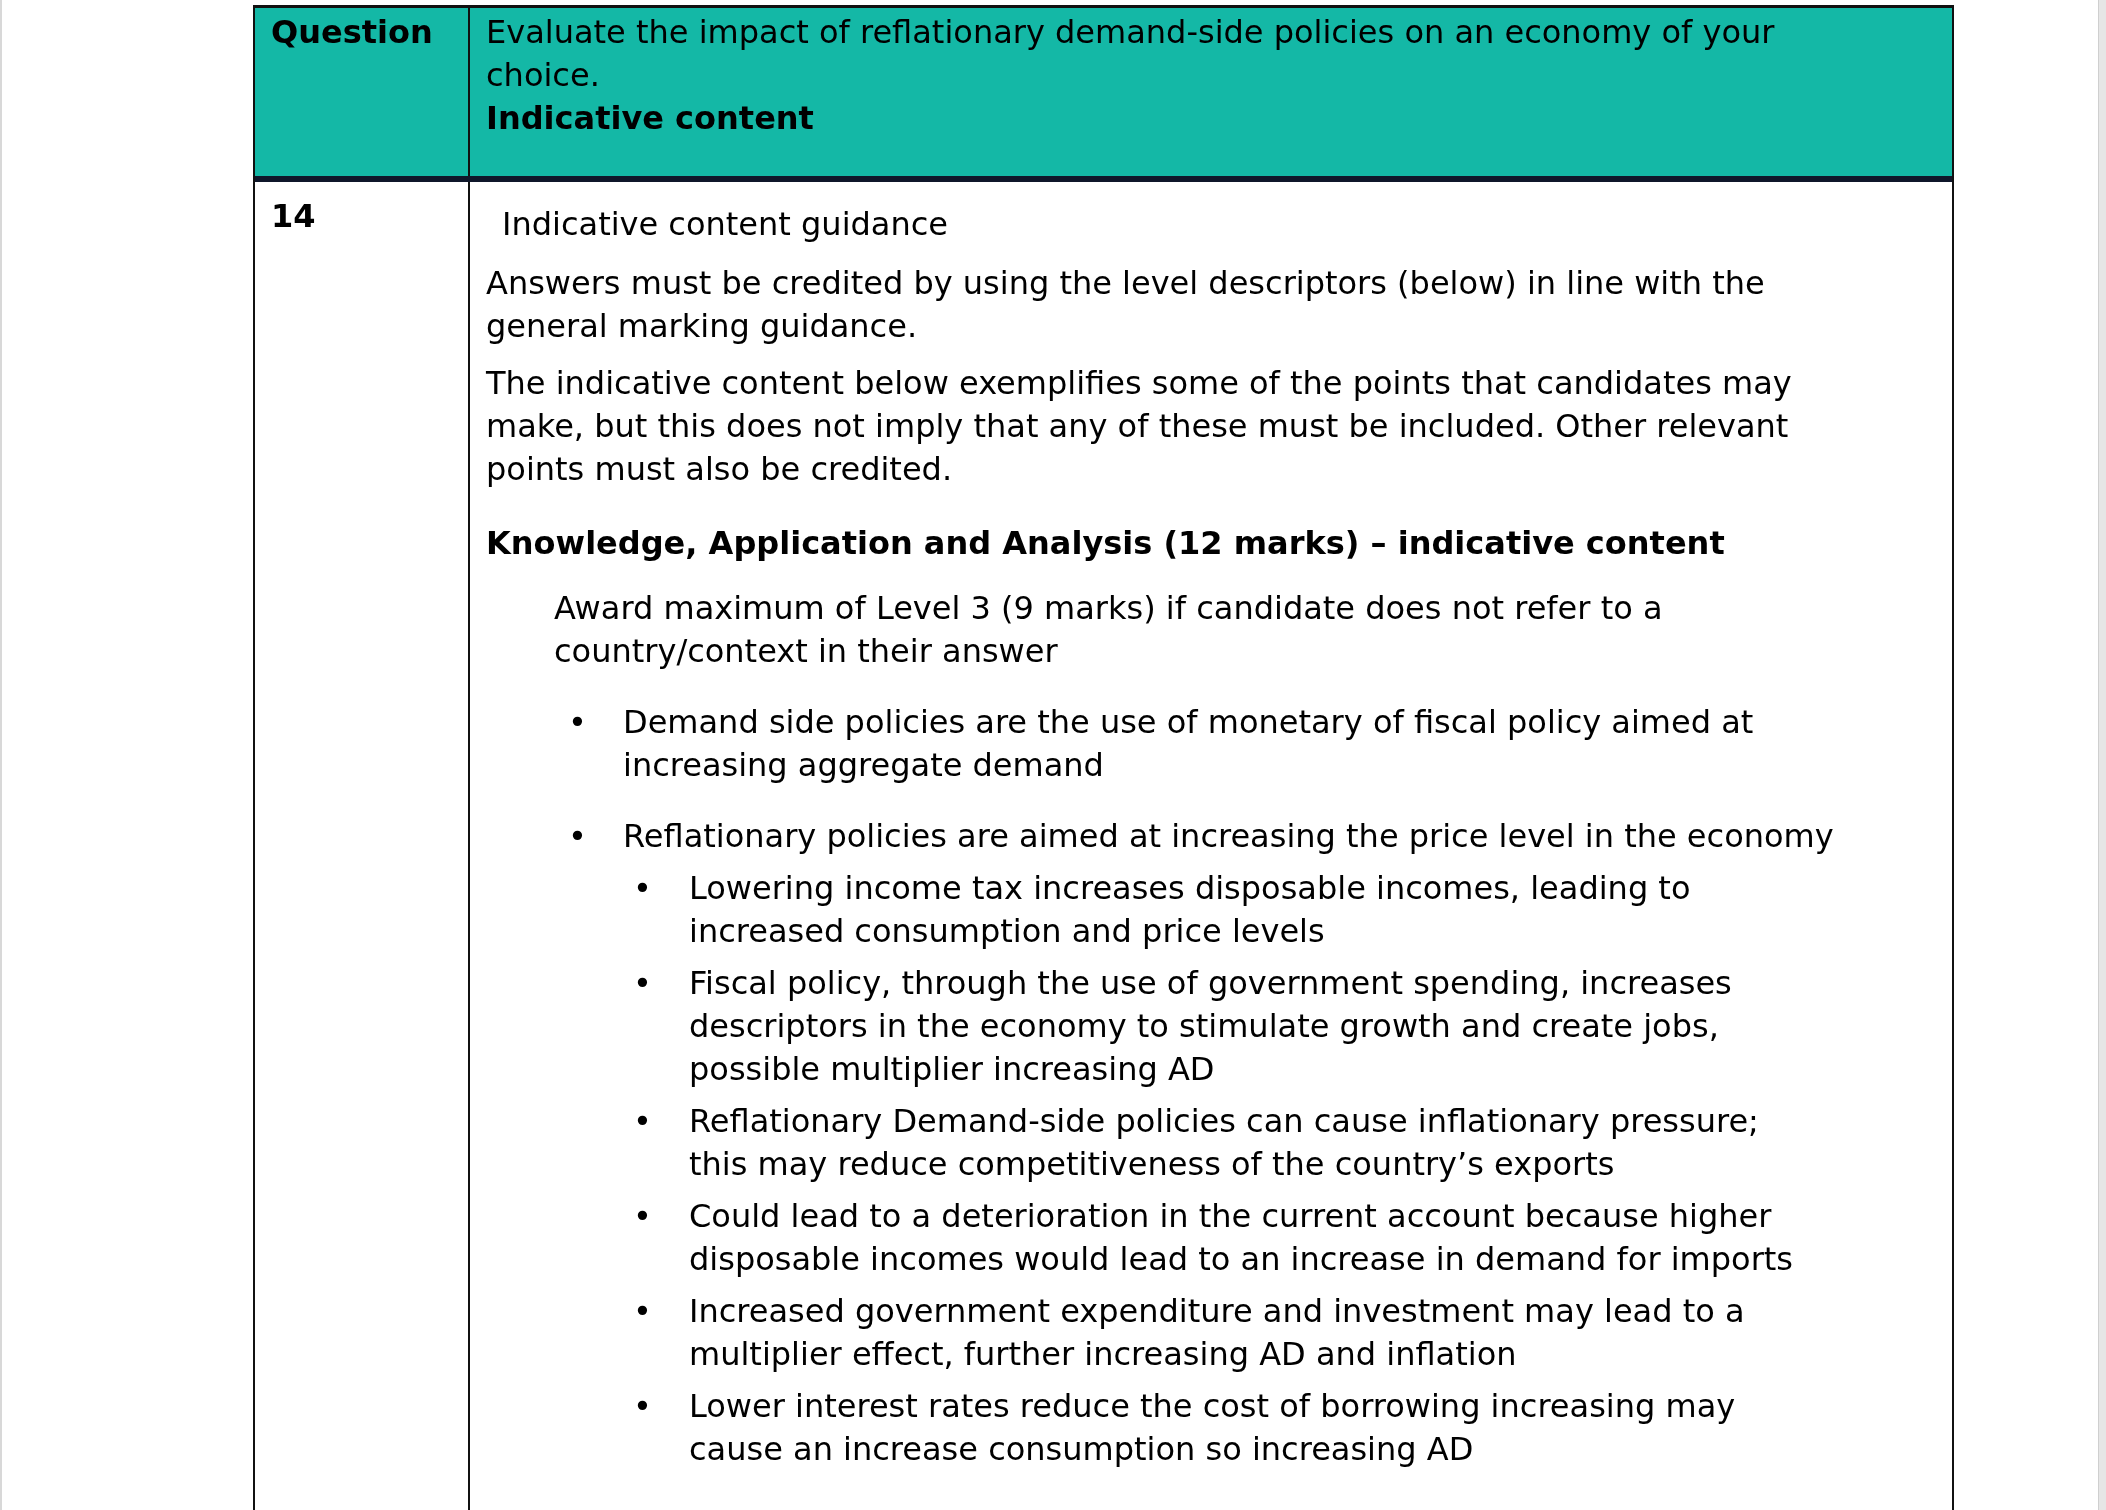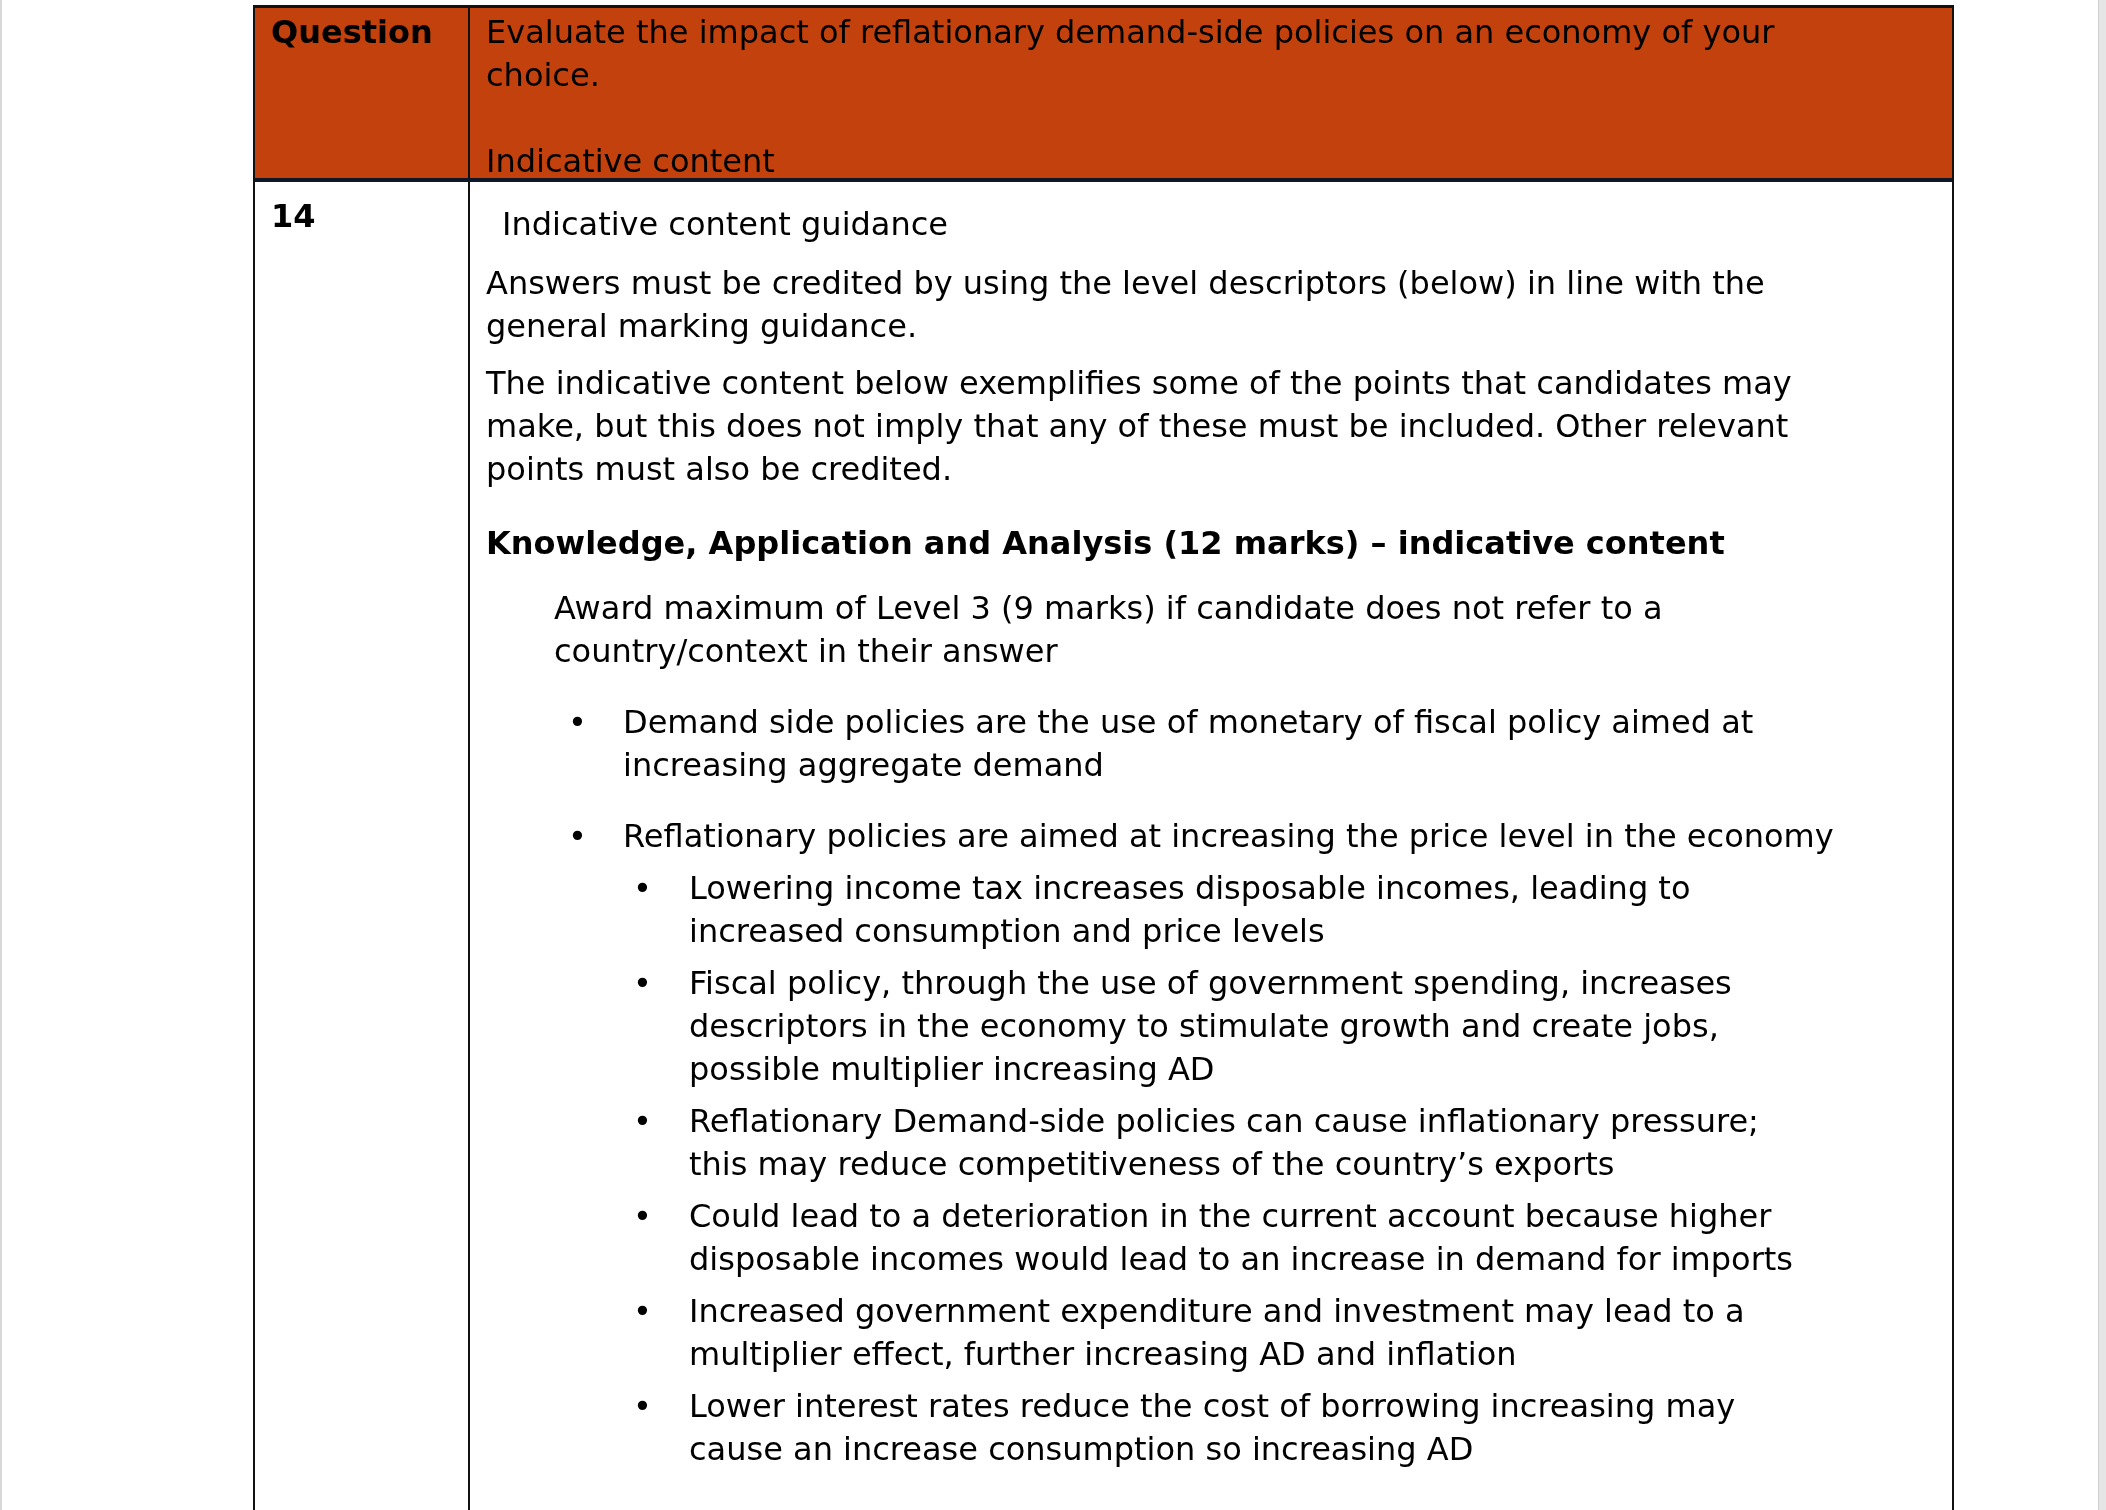--- a/index.html
+++ b/index.html
@@ -31,22 +31,22 @@
     box-sizing: border-box;
     border-top: 3px solid #111111;
     border-left: 2px solid #111111;
     border-right: 2px solid #111111;
     font-size: 32px;
     line-height: 43px;
   }
   .row { display: flex; width: 100%; box-sizing: border-box; }
   .row-header {
     height: 174px;
-    background: #c2410c;
-    border-bottom: 4px solid #0f172a;
+    background: #14b8a6;
+    border-bottom: 6px solid #0f172a;
     box-sizing: border-box;
   }
   .row-body {
     height: 1386px;
     background: #ffffff;
   }
   .col-q {
     width: 215px;
     flex: none;
     box-sizing: border-box;
@@ -55,21 +55,21 @@
   }
   .col-c {
     flex: 1;
     box-sizing: border-box;
     padding: 3px 30px 4px 16px;
   }
 
   
   .q-label { font-weight: bold; }
   .q-text { margin: 0; width: 1400px; }
-  .ind-label { margin-top: 43px; font-weight: normal; }
+  .ind-label { font-weight: bold; }
 
   
   .num-cell { padding-top: 13px; font-weight: bold; }
   .cell-body { padding-top: 5px; }
   .guidance-h { margin: 16px; font-weight: normal; }
   .cell-body p { margin: 14px 0 0 0; width: 1360px; }
   .kaa-h { margin: 31px 0 0 0; font-weight: bold; }
   .award-note { margin: 22px 0 0 68px; width: 1250px; }
 
   ul.blist { list-style: none; margin: 0; padding: 0; }

